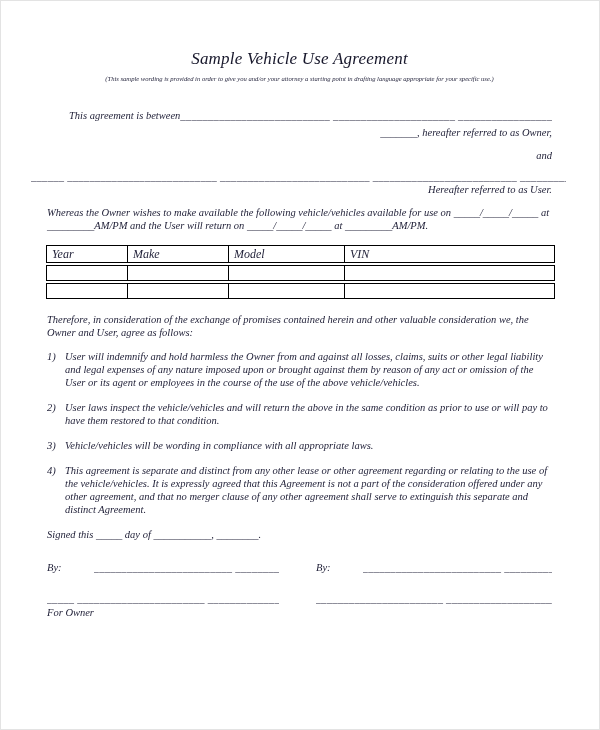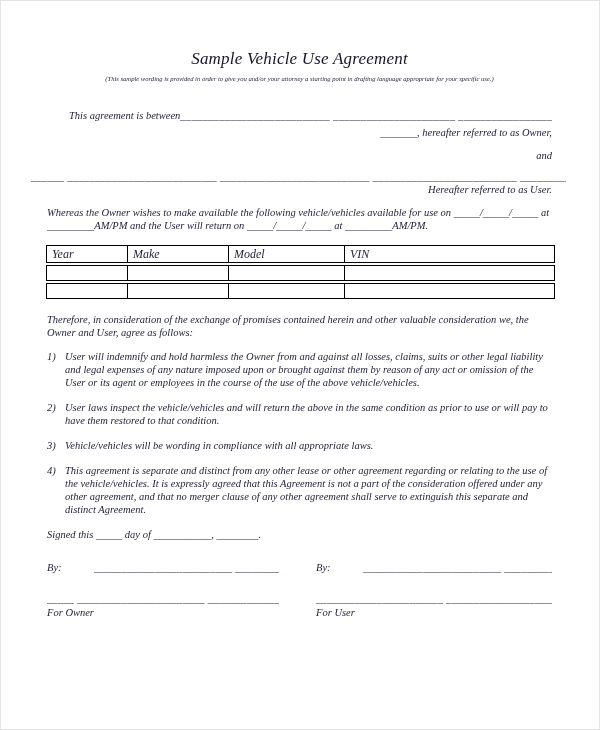--- a/index.html
+++ b/index.html
@@ -127,17 +127,16 @@
       </div>
       <div class="sig-blank">______ _______________________ _______________________</div>
       <div class="sig-label">For Owner</div>
     </div>
     <div class="sig-col right">
       <div class="by-line">
         <span>By:</span>
         <span class="blank">_________________________ ________________________</span>
       </div>
       <div class="sig-blank">________________________ _______________________</div>
-      <div class="sig-label">For User</div>
     </div>
   </div>
 
 </div>
 
 </body></html>

